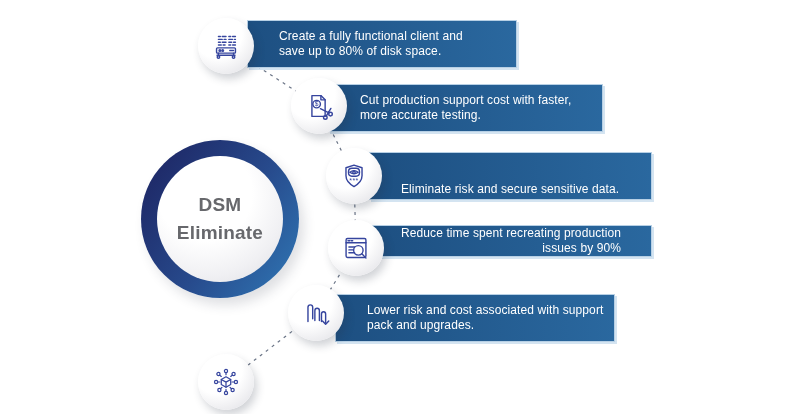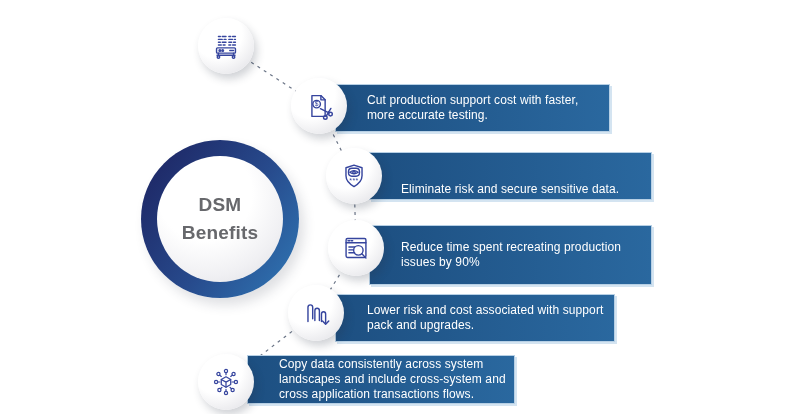--- a/index.html
+++ b/index.html
@@ -55,43 +55,42 @@
 
 <div class="canvas">
 
   <svg class="connectors" width="800" height="414">
     <polyline points="226,46 319,106 354,176 356,248 316,313 226,382" fill="none" stroke="#6a7486" stroke-width="1.2" stroke-dasharray="3 4.5"></polyline>
   </svg>
 
   <div class="hub">
     <div class="hub-inner">
       <div class="hub-title">DSM
-Benefits</div>
+Eliminate</div>
     </div>
   </div>
 
-  <div class="bar" style="left:335px;top:84px;width:275px;height:48px;">
+  <div class="bar" style="left:247px;top:20px;width:270px;height:48px;">
+    <span class="bar-text">Create a fully functional client and
+save up to 80% of disk space.</span>
+  </div>
+  <div class="bar" style="left:328px;top:84px;width:275px;height:48px;">
     <span class="bar-text">Cut production support cost with faster,
 more accurate testing.</span>
   </div>
   <div class="bar" style="left:369px;top:152px;width:283px;height:48px;align-items:flex-end;">
     <span class="bar-text">Eliminate risk and secure sensitive data.</span>
   </div>
-  <div class="bar" style="left:369px;top:225px;width:283px;height:60px;">
+  <div class="bar" style="left:369px;top:225px;width:283px;height:32px;text-align:right;">
     <span class="bar-text">Reduce time spent recreating production
 issues by 90%</span>
   </div>
   <div class="bar" style="left:335px;top:294px;width:280px;height:48px;">
     <span class="bar-text">Lower risk and cost associated with support
 pack and upgrades.</span>
-  </div>
-  <div class="bar" style="left:247px;top:355px;width:268px;height:49px;">
-    <span class="bar-text">Copy data consistently across system
-landscapes and  include cross-system and
-cross application transactions flows.</span>
   </div>
 
   <div class="badge" style="left:198px;top:18px;">
     <svg width="34" height="34" viewBox="0 0 36 36">
       <g class="ic">
         <path d="M10 8h2 M14 8h4 M21 8h2 M25 8h3"></path>
         <path d="M10 11h4 M16 11h2 M21 11h4 M27 11h1"></path>
         <path d="M10 14h2 M14 14h4 M21 14h3 M26 14h2"></path>
         <path d="M10 17h3 M15 17h2 M21 17h2 M25 17h3"></path>
         <rect x="8" y="20" width="20" height="5.5" rx="1"></rect>

